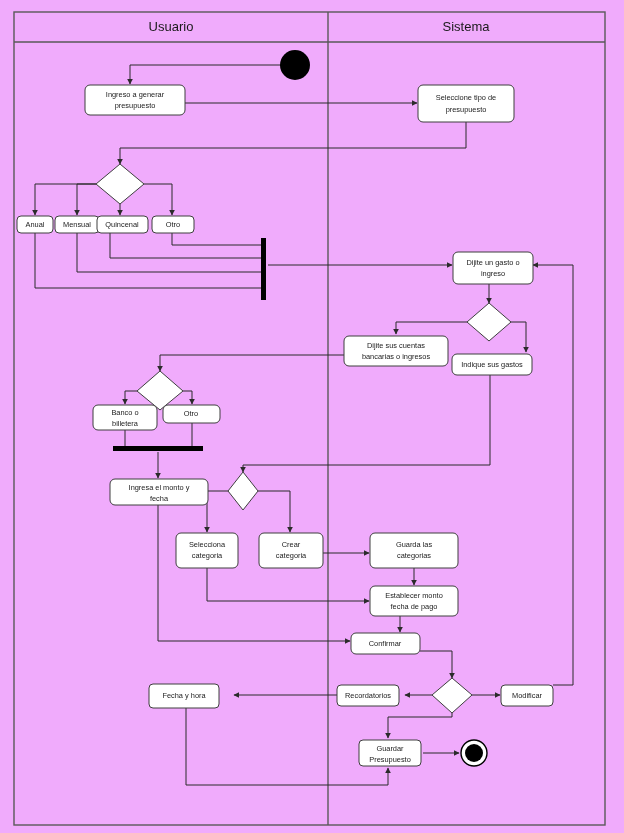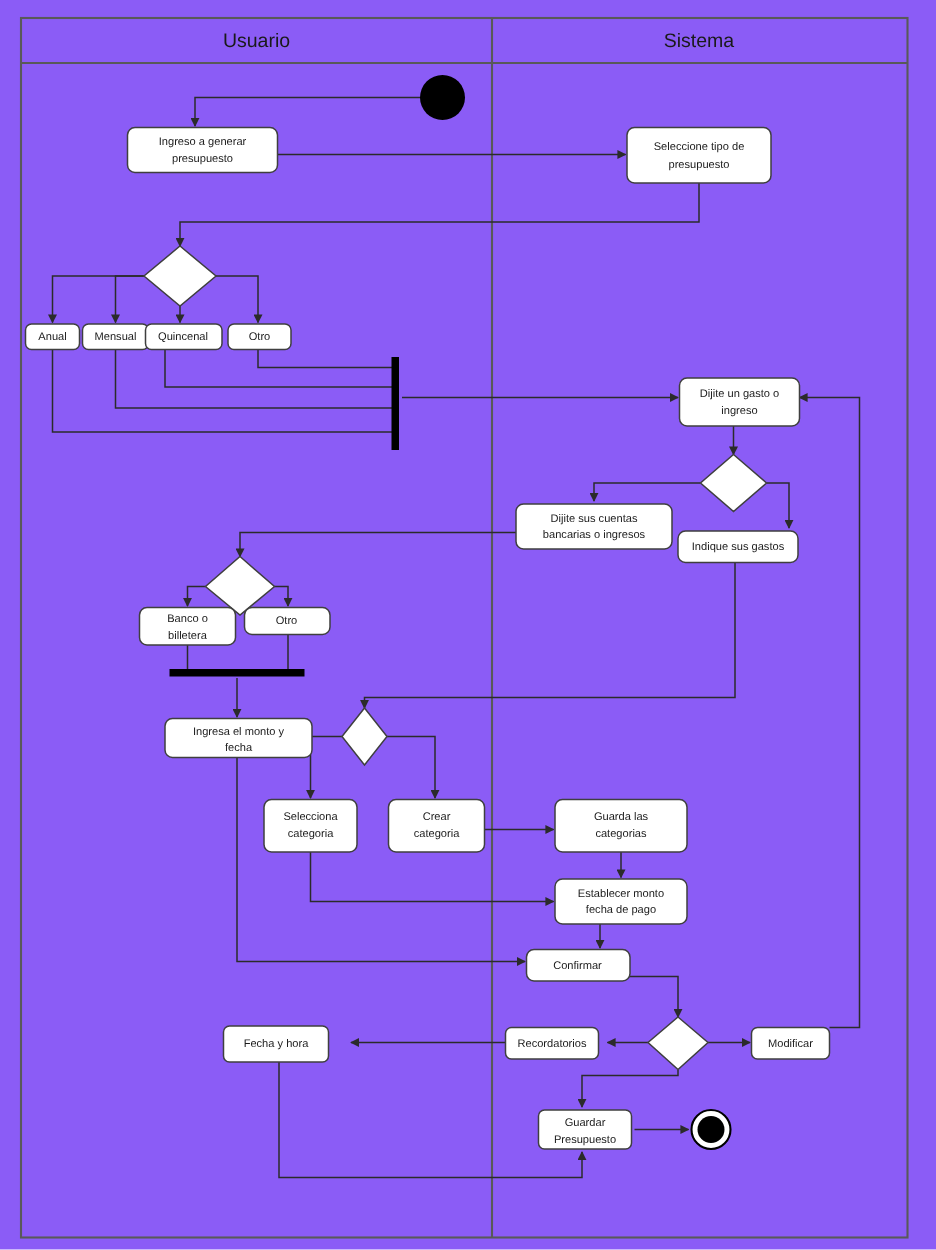--- a/index.html
+++ b/index.html
@@ -6,21 +6,21 @@
   html, body {
     margin: 0;
     padding: 0;
     background: #ffffff;
     font-family: "Liberation Sans", sans-serif;
   }
   #canvas-wrap {
     position: relative;
     width: 624px;
     height: 833px;
-    background: #8b5cf6;
+    background: #f0abfc;
     overflow: hidden;
   }
   svg#diagram {
     display: block;
     width: 624px;
     height: 833px;
   }
   .lane-title {
     font-family: "Liberation Sans", sans-serif;
     font-size: 13px;

